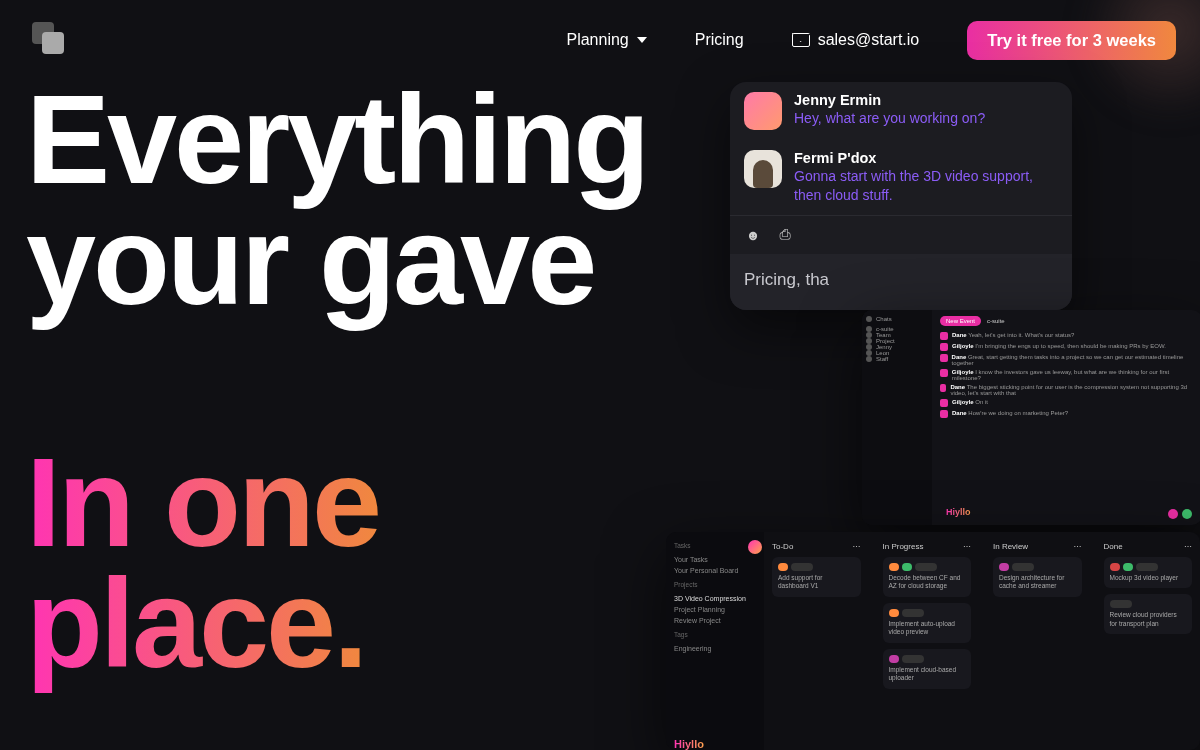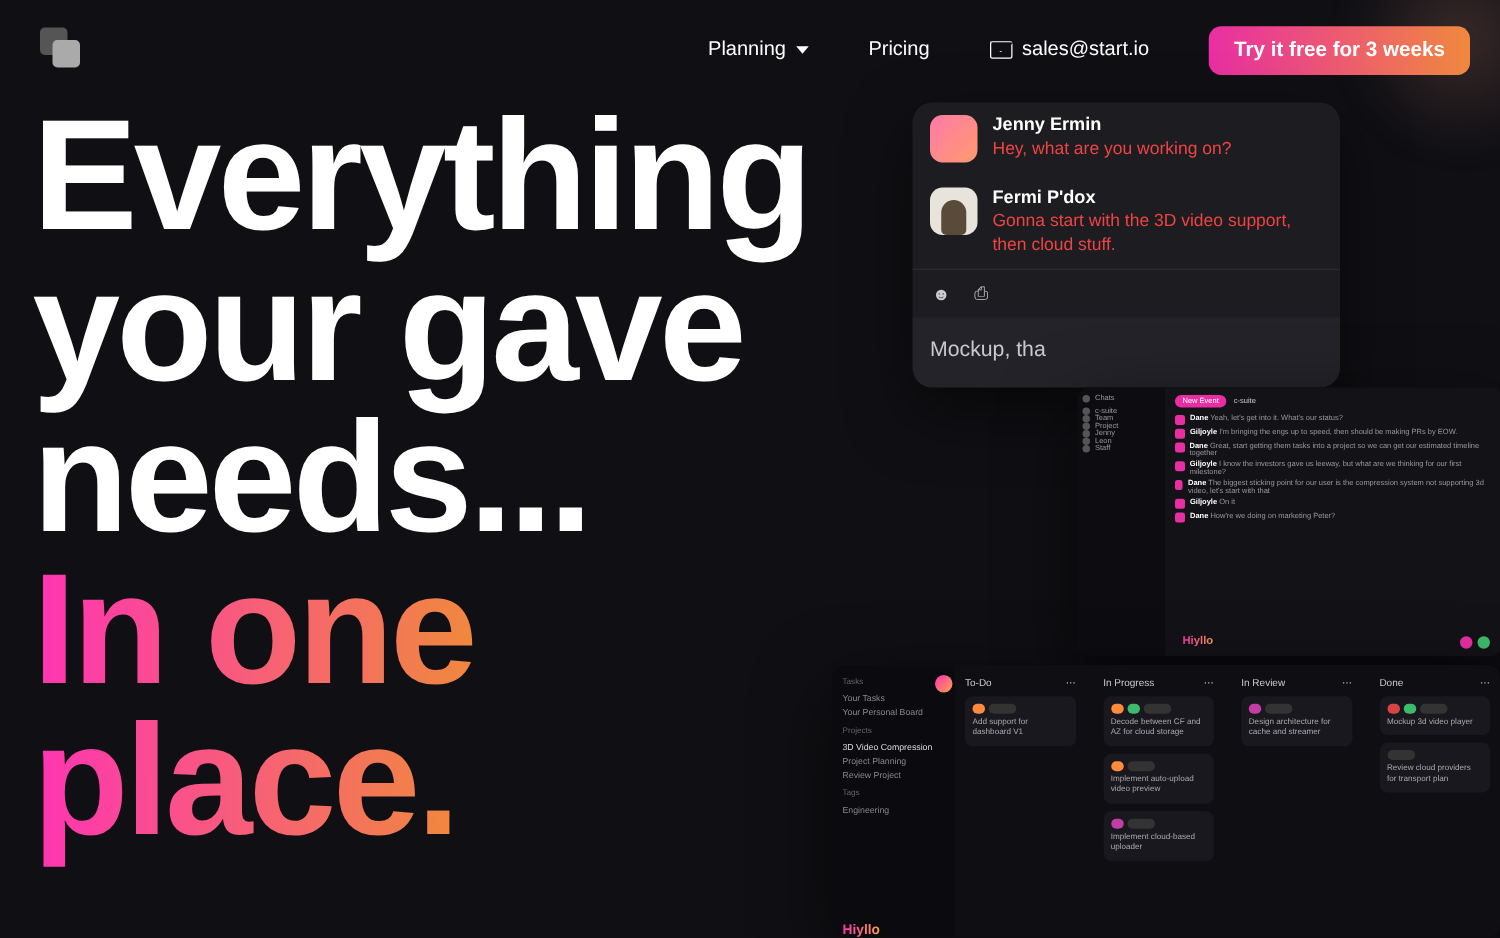--- a/index.html
+++ b/index.html
@@ -127,21 +127,21 @@
     background: #e8e3db;
     display:flex;align-items:flex-end;justify-content:center;
   }
   .avatar.light::after{
     content:"";
     width:20px;height:28px;
     background:#5a4a3a;
     border-radius:10px 10px 4px 4px;
   }
   .msg-body .name { font-weight: 700; font-size: 14.5px; }
-  .msg-body .text { font-size: 14px; color: #ef4444; line-height: 1.35; margin-top:1px;}
+  .msg-body .text { font-size: 14px; color: #8b5cf6; line-height: 1.35; margin-top:1px;}
   .chat-toolbar {
     border-top: 1px solid #2a2a30;
     padding: 10px 14px;
     display: flex; gap: 14px;
   }
   .tb-icon {
     width: 18px; height: 18px;
     display:flex;align-items:center;justify-content:center;
     color:#ccc;font-size:14px;
   }
@@ -270,21 +270,21 @@
     <div class="cta">
       <span>Try it free for 3 weeks</span>
     </div>
   </div>
 </div>
 
 <div class="hero">
   <h1>
     <span>Everything</span><br>
     <span>your gave</span><br>
-    <span>needs...</span><br>
+    <br>
     <span class="gradient-text">In one</span><br>
     <span class="gradient-text">place.</span>
   </h1>
 </div>
 
 <div class="chat-card">
   <div class="msg">
     <div class="avatar pink"></div>
     <div class="msg-body">
       <div class="name">Jenny Ermin</div>
@@ -296,21 +296,21 @@
     <div class="msg-body">
       <div class="name">Fermi P'dox</div>
       <div class="text">Gonna start with the 3D video support, then cloud stuff.</div>
     </div>
   </div>
   <div class="chat-toolbar">
     <span class="tb-icon">☻</span>
     <span class="tb-icon">⎙</span>
   </div>
   <div class="chat-input">
-    <span>Mockup, tha</span>
+    <span>Pricing, tha</span>
   </div>
 </div>
 
 <div class="proj-window">
   <div class="proj-side">
     <div class="row">
         <span class="dot"></span>
         <span>Chats</span>
       </div>
     <div id="proj-side-list">

